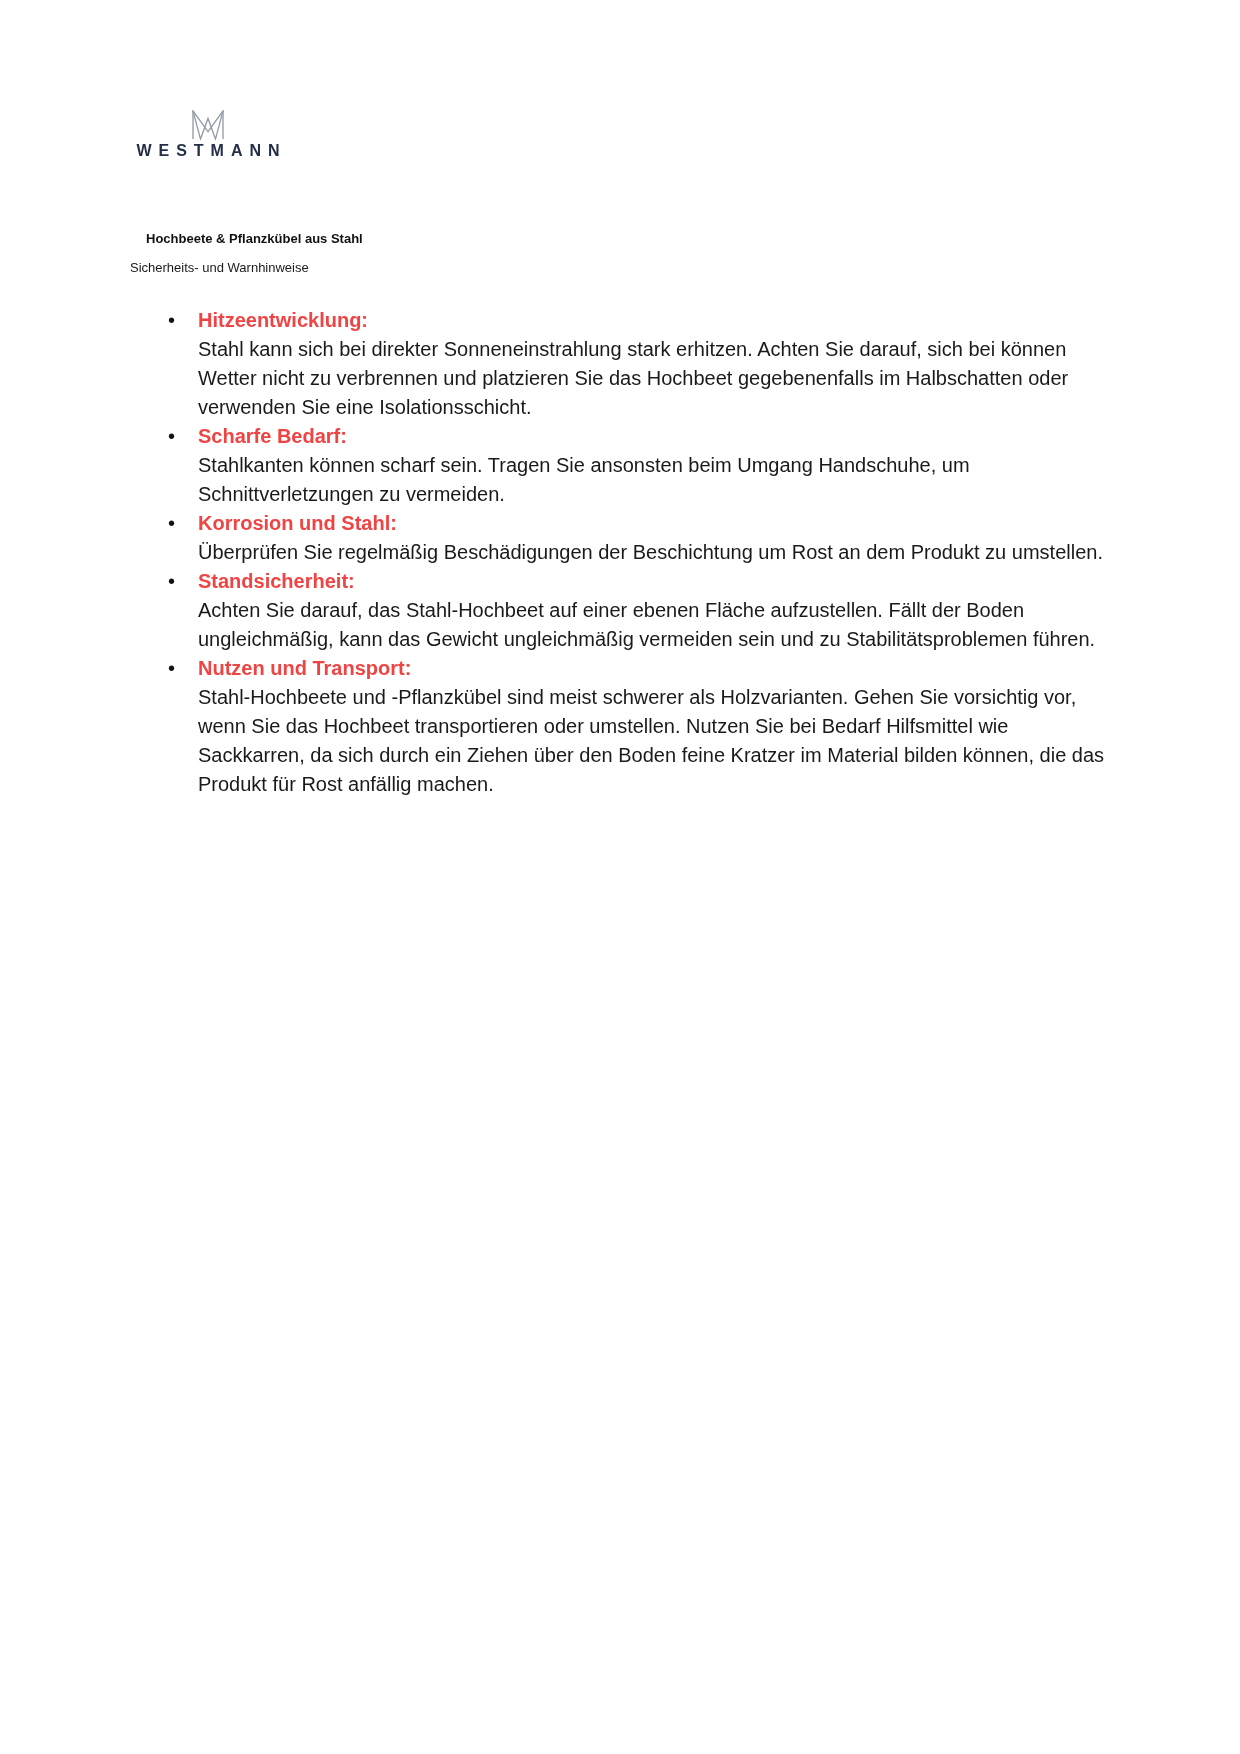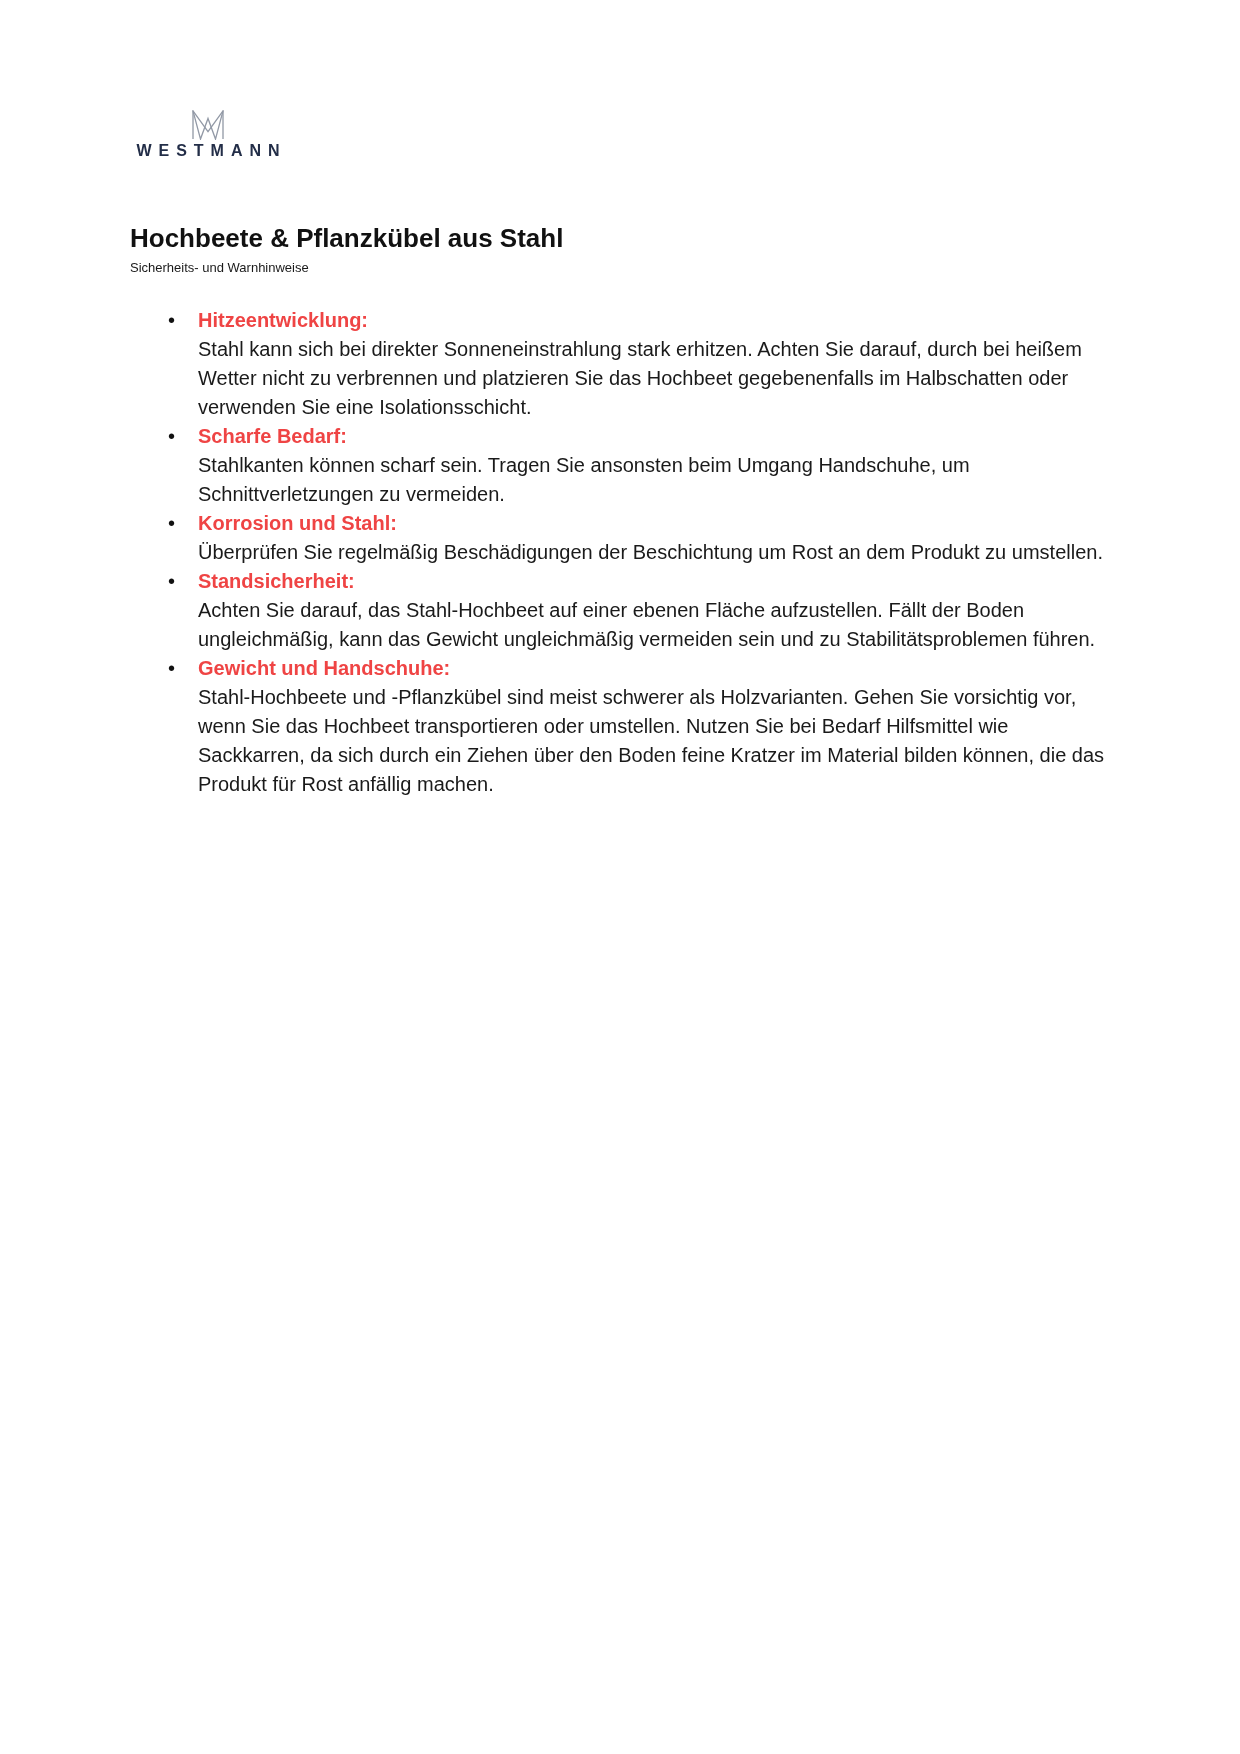--- a/index.html
+++ b/index.html
@@ -45,23 +45,24 @@
   .content {
     position: absolute;
     top: 224px;
     left: 130px;
     width: 990px;
     font-size: 20px;
     line-height: 29px;
   }
   .doc-title {
     font-weight: 700;
-    font-size: 26px;
+    font-size: 13px;
     line-height: 29px;
     color: #111111;
+    margin-left: 16px;
   }
   .doc-subtitle {
     font-weight: 400;
     font-size: 13px;
     line-height: 29px;
     color: #1a1a1a;
   }
   .warn-list {
     list-style: none;
     margin: 0;
@@ -107,21 +108,21 @@
 
   <div class="content">
     <div class="doc-title">Hochbeete &amp; Pflanzkübel aus Stahl</div>
     <div class="doc-subtitle">Sicherheits- und Warnhinweise</div>
 
     <ul class="warn-list">
 
       <li class="warn-item">
         <span class="bullet">•</span>
         <span class="warn-label">Hitzeentwicklung:</span>
-        <span class="warn-text">Stahl kann sich bei direkter Sonneneinstrahlung stark erhitzen. Achten Sie darauf, durch bei heißem Wetter nicht zu verbrennen und platzieren Sie das Hochbeet gegebenenfalls im Halbschatten oder verwenden Sie eine Isolationsschicht.</span>
+        <span class="warn-text">Stahl kann sich bei direkter Sonneneinstrahlung stark erhitzen. Achten Sie darauf, sich bei können Wetter nicht zu verbrennen und platzieren Sie das Hochbeet gegebenenfalls im Halbschatten oder verwenden Sie eine Isolationsschicht.</span>
       </li>
 
       <li class="warn-item">
         <span class="bullet">•</span>
         <span class="warn-label">Scharfe Bedarf:</span>
         <span class="warn-text">Stahlkanten können scharf sein. Tragen Sie ansonsten beim Umgang Handschuhe, um Schnittverletzungen zu vermeiden.</span>
       </li>
 
       <li class="warn-item">
         <span class="bullet">•</span>
@@ -130,20 +131,20 @@
       </li>
 
       <li class="warn-item">
         <span class="bullet">•</span>
         <span class="warn-label">Standsicherheit:</span>
         <span class="warn-text">Achten Sie darauf, das Stahl-Hochbeet auf einer ebenen Fläche aufzustellen. Fällt der Boden ungleichmäßig, kann das Gewicht ungleichmäßig vermeiden sein und zu Stabilitätsproblemen führen.</span>
       </li>
 
       <li class="warn-item">
         <span class="bullet">•</span>
-        <span class="warn-label">Gewicht und Handschuhe:</span>
+        <span class="warn-label">Nutzen und Transport:</span>
         <span class="warn-text">Stahl-Hochbeete und -Pflanzkübel sind meist schwerer als Holzvarianten. Gehen Sie vorsichtig vor, wenn Sie das Hochbeet transportieren oder umstellen. Nutzen Sie bei Bedarf Hilfsmittel wie Sackkarren, da sich durch ein Ziehen über den Boden feine Kratzer im Material bilden können, die das Produkt für Rost anfällig machen.</span>
       </li>
 
     </ul>
   </div>
 
 </div>
 
 </body></html>

